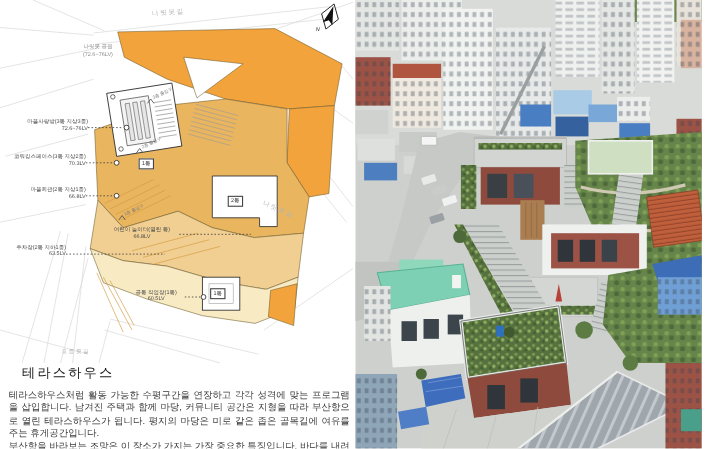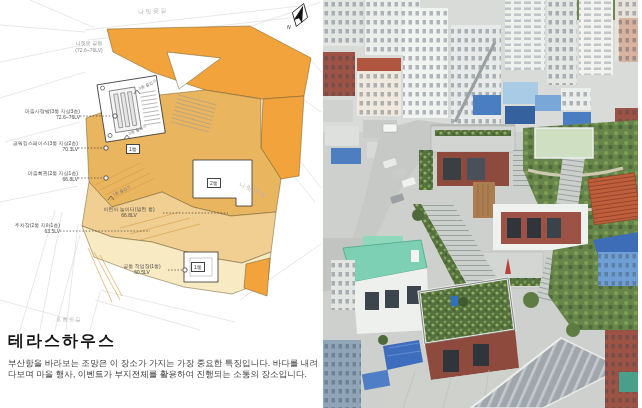--- a/index.html
+++ b/index.html
@@ -12,21 +12,21 @@
   .callout .lv{display:block;}
   .tag{position:absolute;background:#fff;border:0.5px solid #444;font-size:5px;
        padding:0 2px;line-height:8px;color:#333;white-space:nowrap;}
   .street{position:absolute;font-size:6px;color:#b5b5b5;letter-spacing:1.5px;white-space:nowrap;}
   .park{position:absolute;left:56px;top:40px;width:66px;text-align:center;
         font-size:5px;line-height:1.35;color:#8a8a8a;}
   .ent{position:absolute;font-size:4px;color:#777;transform:rotate(-26deg);
        transform-origin:left bottom;white-space:nowrap;}
   .compass-n{position:absolute;left:287px;top:24px;font-size:5px;font-style:italic;color:#222;}
   .desc{position:absolute;left:8px;top:331px;width:310px;}
-  .desc h1{margin:0 0 6px 0;font-size:16px;font-weight:bold;color:#151515;letter-spacing:2px;}
+  .desc h1{margin:0 0 6px 12px;font-size:12px;font-weight:normal;color:#151515;letter-spacing:2px;}
   .desc p{margin:0;font-size:8.6px;line-height:1.33;color:#3a3a3a;text-align:justify;}
 </style>
 </head>
 <body>
 
 <div class="page">
 
   <svg class="plan-svg" width="321" height="332" viewBox="0 0 321 332">
 
     <g stroke="#dcdcdc" stroke-width="0.7" fill="none">
@@ -181,20 +181,21 @@
   <div class="tag" style="left:191px;top:262px;">1동</div>
 
   <div class="ent" style="left:140px;top:86px;">3층 출입구</div>
   <div class="ent" style="left:130px;top:131px;">2층 출입구</div>
   <div class="ent" style="left:114px;top:192px;">1층 출입구</div>
 
   <div class="compass-n">N</div>
 
   <div class="desc">
     <h1>테라스하우스</h1>
+    <p>테라스하우스처럼 활동 가능한 수평구간을 연장하고 각각 성격에 맞는 프로그램을 삽입합니다. 남겨진 주택과 함께 마당, 커뮤니티 공간은 지형을 따라 부산항으로 열린 테라스하우스가 됩니다. 평지의 마당은 미로 같은 좁은 골목길에 여유를 주는 휴게공간입니다.</p>
     <p>부산항을 바라보는 조망은 이 장소가 가지는 가장 중요한 특징입니다. 바다를 내려다보며 마을 행사, 이벤트가 부지전체를 활용하여 진행되는 소통의 장소입니다.</p>
   </div>
 
   <svg class="photo-svg" width="315" height="408" viewBox="0 0 315 408">
     <defs>
       <pattern id="pw" width="7" height="9" patternUnits="userSpaceOnUse">
         <rect x="1.5" y="2" width="3.5" height="4.5" fill="rgba(55,65,80,0.35)"></rect>
       </pattern>
       <pattern id="pw2" width="10" height="6" patternUnits="userSpaceOnUse">
         <rect x="1" y="1.5" width="7" height="2.5" fill="rgba(70,80,95,0.28)"></rect>

